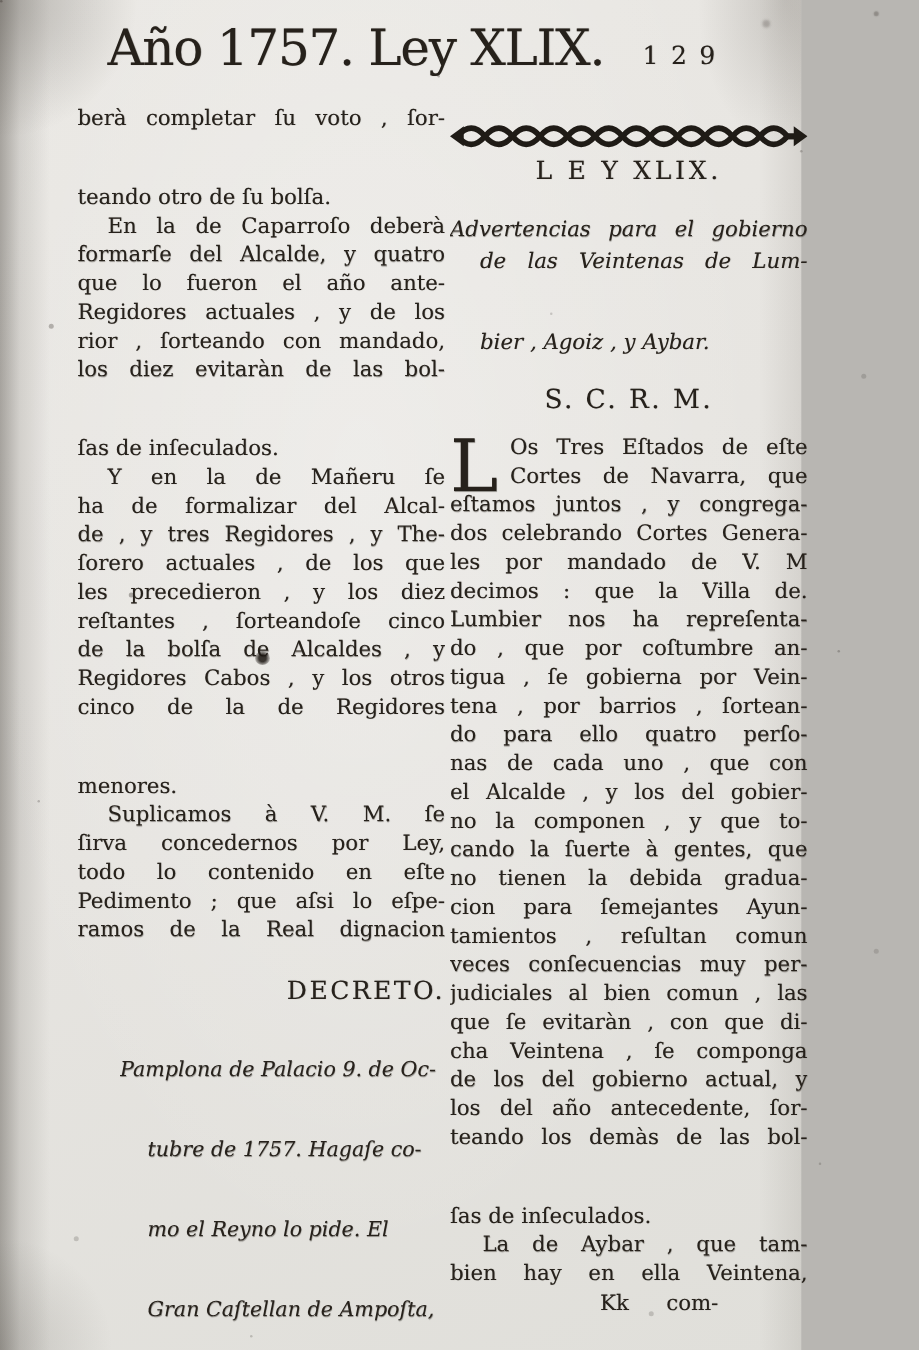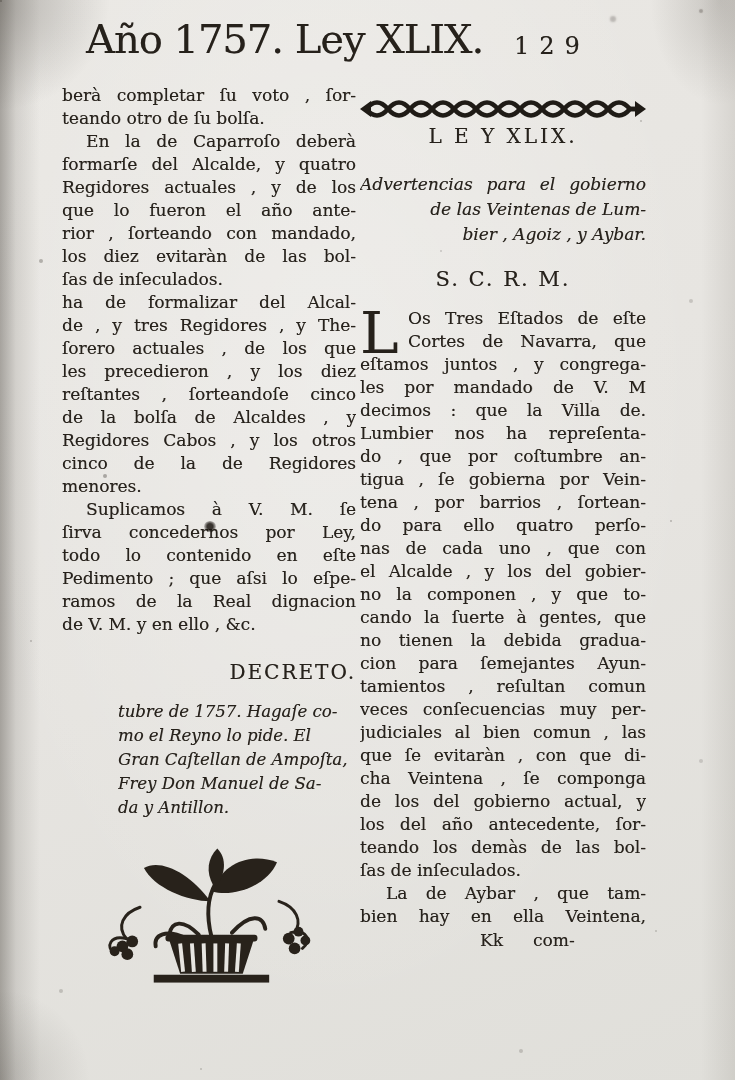--- a/index.html
+++ b/index.html
@@ -2,60 +2,60 @@
 <html><head>
 <meta charset="utf-8">
 <style>
   html,body{margin:0;padding:0;}
   body{
     width:735px;height:1080px;overflow:hidden;
     font-family:"DejaVu Serif","Liberation Serif",serif;
     background:#b8b6b2;
   }
   .page{
-    position:relative;width:735px;height:1080px;
+    position:relative;width:641px;height:1080px;
     color:#26211b;
     background:
       radial-gradient(circle at 0% 0%, rgba(60,55,48,.30), rgba(60,55,48,0) 110px),
       radial-gradient(ellipse at 98% 0%, rgba(70,64,56,.20), rgba(70,64,56,0) 70px),
       radial-gradient(circle at 0% 100%, rgba(60,55,48,.18), rgba(60,55,48,0) 90px),
       linear-gradient(90deg, rgba(74,69,62,.42) 0px, rgba(74,69,62,.14) 16px, rgba(74,69,62,0) 40px),
       linear-gradient(270deg, rgba(110,104,95,.14) 0px, rgba(110,104,95,0) 34px),
       radial-gradient(ellipse at 45% 35%, rgba(255,255,255,.28), rgba(255,255,255,0) 65%),
       linear-gradient(160deg,#eae8e4 0%, #e6e4e0 55%, #e0dfda 100%);
   }
   .ink{ text-shadow:0.3px 0.3px 0.6px rgba(38,33,27,.45); }
 
   
   .running-title{
     position:absolute;left:86px;top:16px;
     font-size:40px;letter-spacing:-1px;white-space:nowrap;
   }
   .page-number{
     position:absolute;left:514px;top:32px;
-    font-size:24px;letter-spacing:10px;white-space:nowrap;
+    font-size:20px;letter-spacing:10px;white-space:nowrap;
   }
 
   
   .col{position:absolute;font-size:17px;}
   .col-left{left:62px;top:84px;width:294px;}
   .col-right{left:360px;top:92px;width:286px;}
 
   .line{
     position:relative;text-align:justify;
     height:23px;line-height:23px;overflow:hidden;white-space:normal;
   }
   .line::after{content:"";display:inline-block;width:100%;height:0;}
-  .line.noj{text-align:left;}
+  .line.noj{text-align:left;margin-top:40px;}
   .line.noj::after{content:none;}
   .line.indent{text-indent:24px;}
   .line.indent2{text-indent:26px;}
   .line.ital{font-style:italic;}
   .line.beside-cap{margin-left:48px;}
-  .line.hang{margin-left:24px;text-align:right;}
+  .line.hang{margin-left:24px;}
 
   
   .decreto-head{margin-top:24px;text-align:right;font-size:20px;letter-spacing:2px;}
   .decreto{margin-top:16px;font-size:16.5px;}
   .decreto .line{height:24px;line-height:24px;}
   .decreto .line.hang-first{margin-left:34px;}
   .decreto .line.hang-rest{margin-left:56px;}
 
   
   .ornament{margin-top:24px;text-align:center;}
@@ -100,44 +100,45 @@
 
   <div class="running-title ink">Año 1757. Ley XLIX.</div>
   <div class="page-number ink">129</div>
 
   <div class="col col-left ink">
     <div id="left-paras">
         <div class="line">berà completar ſu voto , ſor-</div>
         <div class="line noj">teando otro de ſu bolſa.</div>
         <div class="line indent">En la de Caparroſo deberà</div>
         <div class="line">formarſe del Alcalde, y quatro</div>
+        <div class="line">que lo fueron el año ante-</div>
         <div class="line">Regidores actuales , y de los</div>
-        <div class="line">que lo fueron el año ante-</div>
         <div class="line">rior , ſorteando con mandado,</div>
         <div class="line">los diez evitaràn de las bol-</div>
         <div class="line noj">ſas de inſeculados.</div>
+        <div class="line indent">Y en la de Mañeru ſe</div>
         <div class="line">ha de formalizar del Alcal-</div>
         <div class="line">de , y tres Regidores , y The-</div>
         <div class="line">ſorero actuales , de los que</div>
         <div class="line">les precedieron , y los diez</div>
         <div class="line">reſtantes , ſorteandoſe cinco</div>
         <div class="line">de la bolſa de Alcaldes , y</div>
         <div class="line">Regidores Cabos , y los otros</div>
         <div class="line">cinco de la de Regidores</div>
         <div class="line noj">menores.</div>
         <div class="line indent">Suplicamos à V. M. ſe</div>
         <div class="line">ſirva concedernos por Ley,</div>
         <div class="line">todo lo contenido en eſte</div>
         <div class="line">Pedimento ; que aſsi lo eſpe-</div>
         <div class="line">ramos de la Real dignacion</div>
-        <div class="line noj">de V. M. y en ello , &amp;c.</div>
       </div>
 
     <div class="decreto-head">DECRETO.</div>
     <div id="decreto-lines" class="decreto">
+        <div class="line noj ital hang-first">Pamplona de Palacio 9. de Oc-</div>
         <div class="line noj ital hang-rest">tubre de 1757. Hagaſe co-</div>
         <div class="line noj ital hang-rest">mo el Reyno lo pide. El</div>
         <div class="line noj ital hang-rest">Gran Caſtellan de Ampoſta,</div>
         <div class="line noj ital hang-rest">Frey Don Manuel de Sa-</div>
         <div class="line noj ital hang-rest">da y Antillon.</div>
       </div>
 
     <div class="ornament">
       <svg width="225" height="148" viewBox="0 0 230 150">
         <g fill="#28221b">
@@ -205,20 +206,21 @@
         <div class="line ital hang noj">bier , Agoiz , y Aybar.</div>
       </div>
     <div class="salutation">S. C. R. M.</div>
 
     <div class="body-text">
       <span class="dropcap">L</span>
       <div id="body-lines">
           <div class="line beside-cap">Os Tres Eſtados de eſte</div>
           <div class="line beside-cap">Cortes de Navarra, que</div>
           <div class="line">eſtamos juntos , y congrega-</div>
+          <div class="line">dos celebrando Cortes Genera-</div>
           <div class="line">les por mandado de V. M</div>
           <div class="line">decimos : que la Villa de.</div>
           <div class="line">Lumbier nos ha repreſenta-</div>
           <div class="line">do , que por coſtumbre an-</div>
           <div class="line">tigua , ſe gobierna por Vein-</div>
           <div class="line">tena , por barrios , ſortean-</div>
           <div class="line">do para ello quatro perſo-</div>
           <div class="line">nas de cada uno , que con</div>
           <div class="line">el Alcalde , y los del gobier-</div>
           <div class="line">no la componen , y que to-</div>

